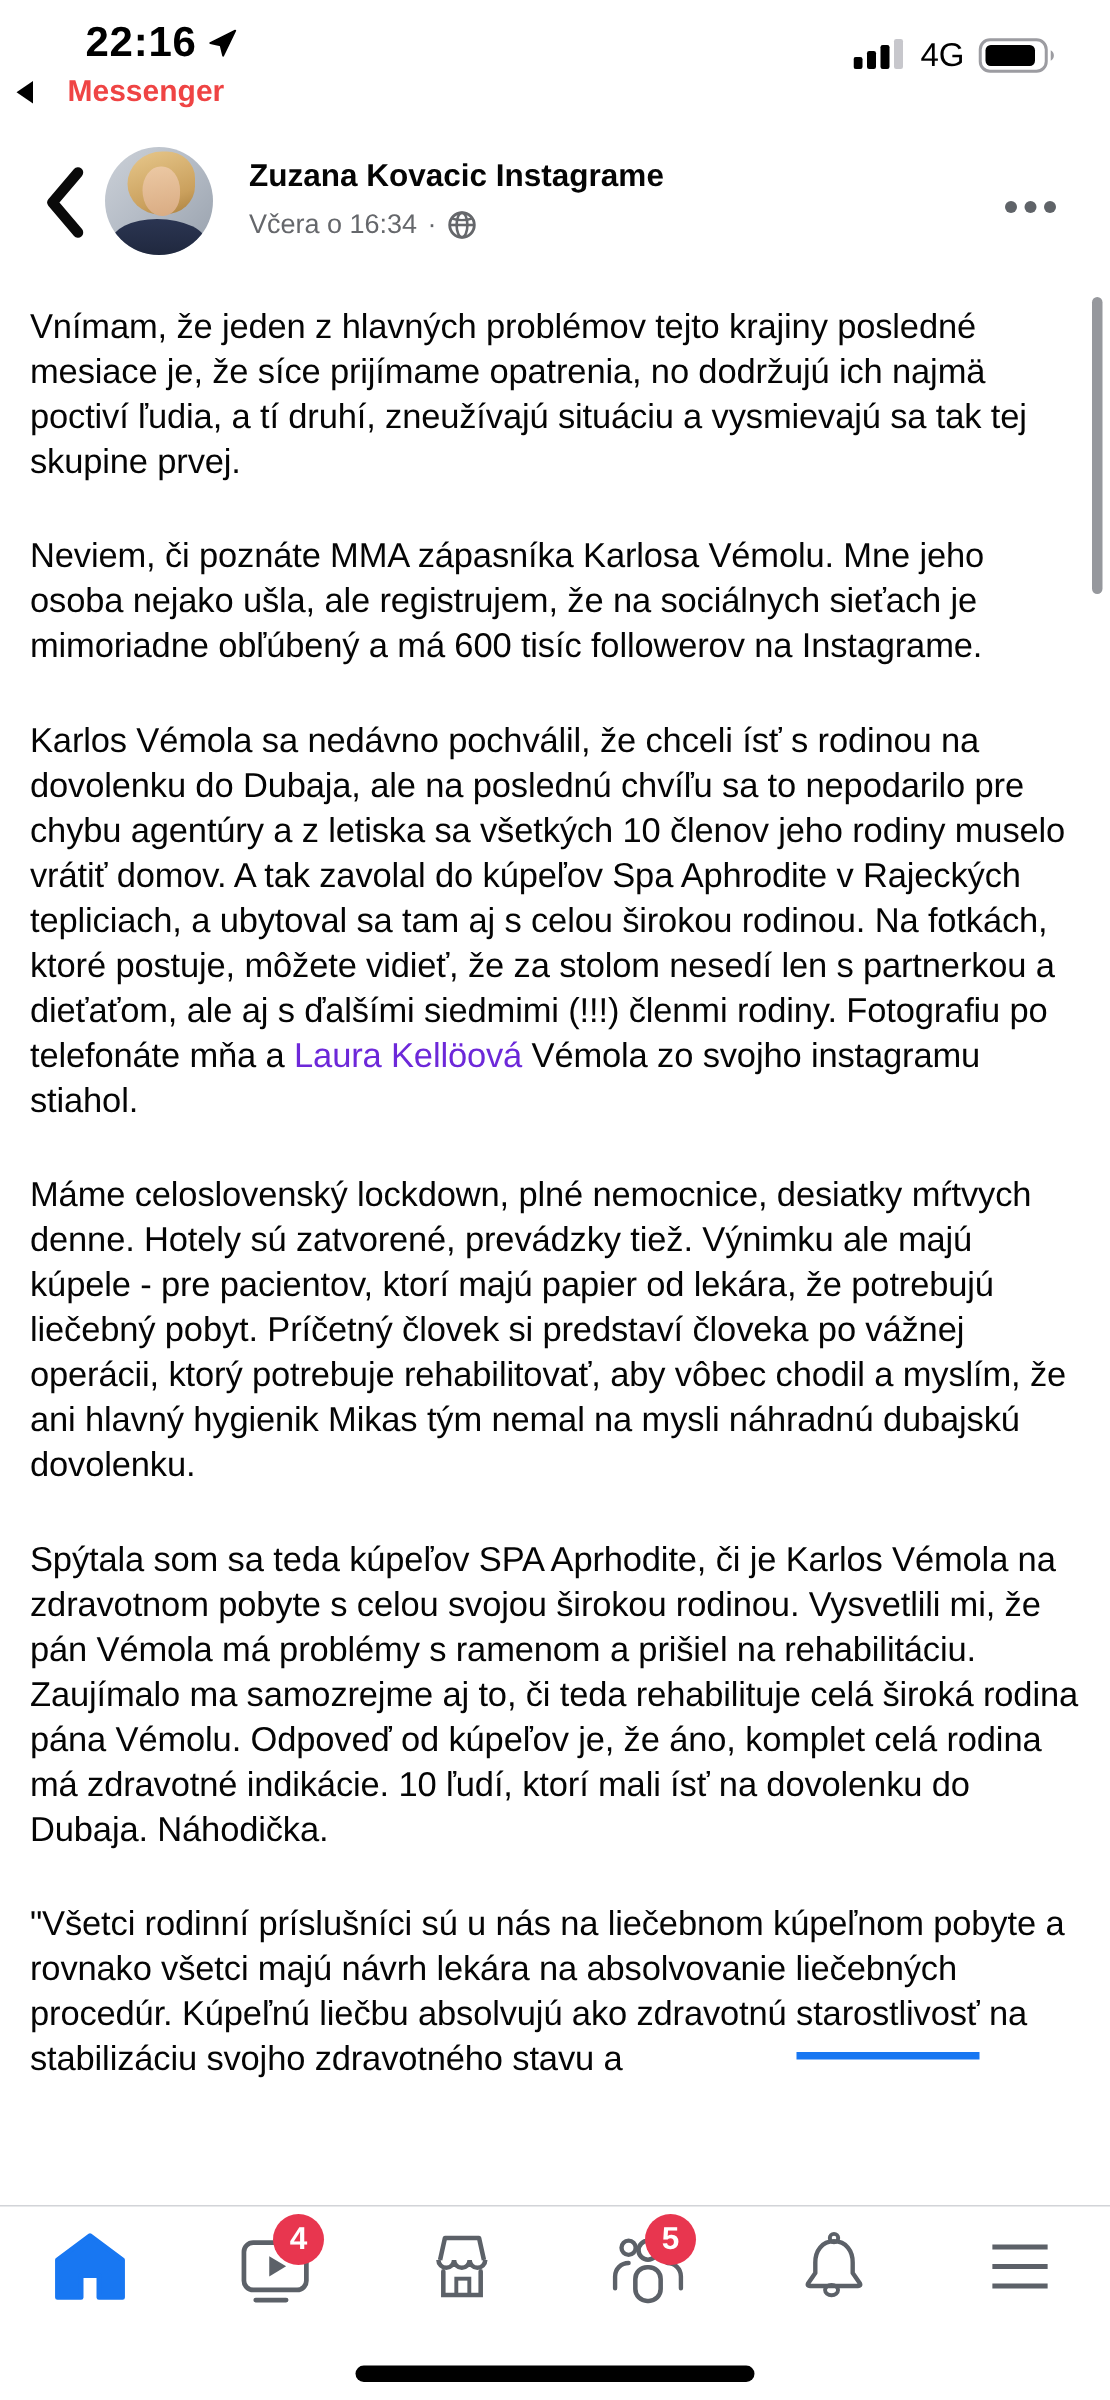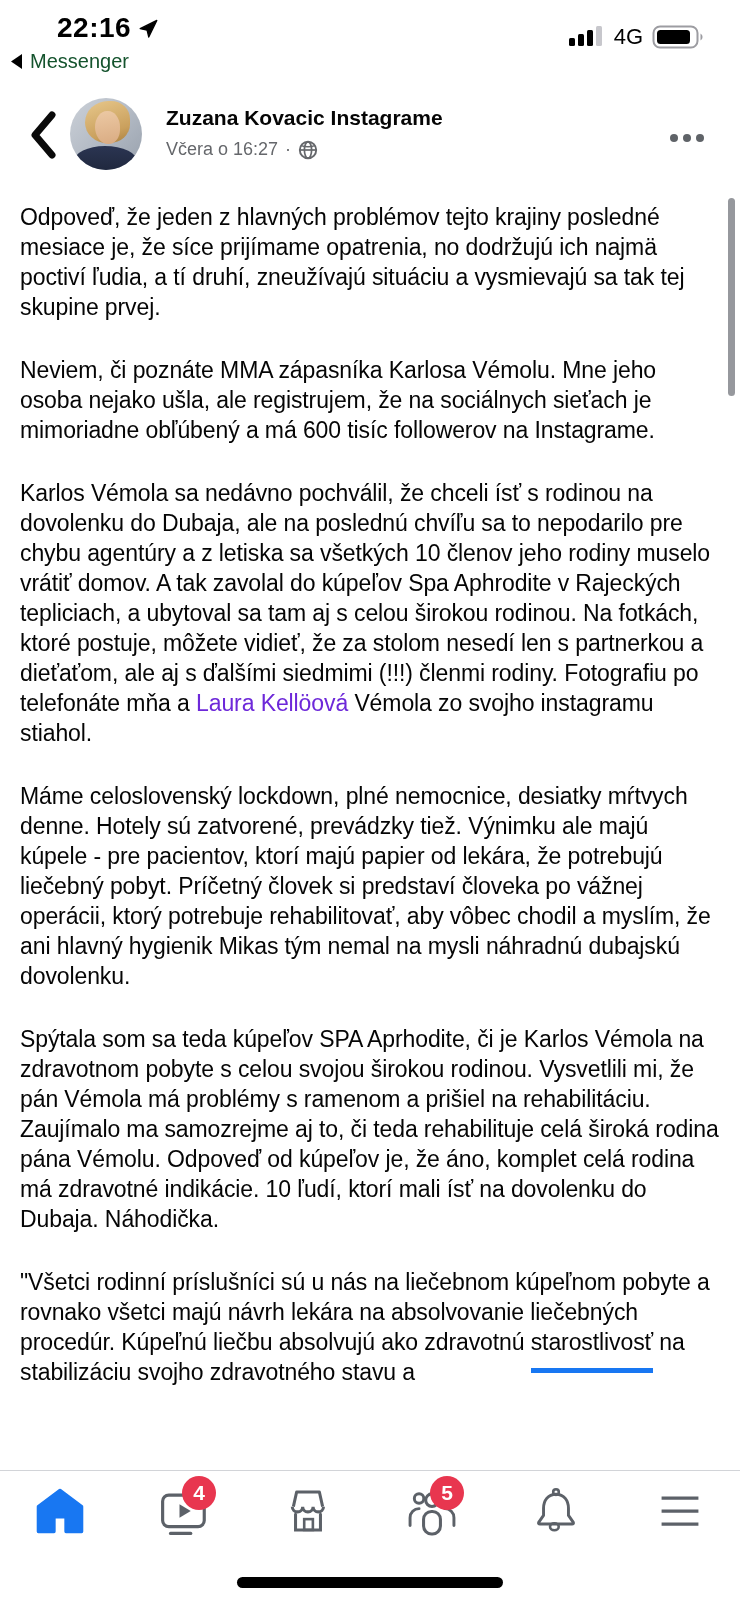--- a/index.html
+++ b/index.html
@@ -1,21 +1,21 @@
 <!DOCTYPE html>
 <html><head>
 <meta charset="utf-8">
 <style>
   html,body{margin:0;padding:0;}
   body{width:740px;height:1600px;background:#fff;font-family:"Liberation Sans","DejaVu Sans",sans-serif;}
   .screen{position:relative;width:740px;height:1600px;background:#fff;overflow:hidden;}
 
   
   .time{position:absolute;left:57px;top:12px;font-size:28px;font-weight:700;color:#000;letter-spacing:.5px;display:flex;align-items:center;gap:7px;}
-  .back-app{position:absolute;left:10px;top:50px;font-size:20px;color:#14532d;display:flex;align-items:center;gap:7px;}
+  .back-app{position:absolute;left:10px;top:50px;font-size:20px;color:#ef4444;display:flex;align-items:center;gap:22px;font-weight:bold;}
   .status-right{position:absolute;right:34px;top:24px;display:flex;align-items:flex-start;gap:9px;}
   .net-label{font-size:22px;color:#000;}
 
   
   .hdr-back{position:absolute;left:28px;top:110px;width:30px;height:50px;}
   .avatar{position:absolute;left:70px;top:98px;width:72px;height:72px;border-radius:50%;overflow:hidden;background:linear-gradient(135deg,#ccd1d8 0%,#b6bdc7 45%,#97a0ac 100%);}
   .avatar .hair{position:absolute;left:15px;top:3px;width:45px;height:42px;border-radius:55% 45% 48% 52%;background:linear-gradient(160deg,#e3c285 10%,#caa05d 70%,#a97f3e 100%);}
   .avatar .face{position:absolute;left:25px;top:13px;width:25px;height:33px;border-radius:50% 50% 46% 54%;background:linear-gradient(170deg,#ecc9a4,#d9ab82);}
   .avatar .body{position:absolute;left:4px;bottom:-8px;width:64px;height:32px;border-radius:48% 52% 0 0;background:linear-gradient(180deg,#2b3552,#1c2438);}
   .author{position:absolute;left:166px;top:106px;font-size:21px;font-weight:700;color:#050505;}
@@ -75,37 +75,37 @@
     </svg>
 
   <div class="avatar">
     <div class="hair"></div>
     <div class="face"></div>
     <div class="body"></div>
   </div>
 
   <div class="author">Zuzana Kovacic Instagrame</div>
   <div class="meta">
-    <span>Včera o 16:27</span>
+    <span>Včera o 16:34</span>
     <span>·</span>
     <svg width="20" height="20" viewBox="0 0 20 20">
       <circle cx="10" cy="10" r="8.2" fill="none" stroke="#65676B" stroke-width="1.9"></circle>
       <ellipse cx="10" cy="10" rx="3.6" ry="8.2" fill="none" stroke="#65676B" stroke-width="1.7"></ellipse>
       <line x1="1.8" y1="10" x2="18.2" y2="10" stroke="#65676B" stroke-width="1.7"></line>
       <path d="M3 5.6 Q10 8 17 5.6" fill="none" stroke="#65676B" stroke-width="1.5"></path>
     </svg>
   </div>
   <div class="more-dots">
       <i></i>
       <i></i>
       <i></i>
     </div>
 
   <div class="post-body">
-    <p>Odpoveď, že jeden z hlavných problémov tejto krajiny posledné mesiace je, že síce prijímame opatrenia, no dodržujú ich najmä poctiví ľudia, a tí druhí, zneužívajú situáciu a vysmievajú sa tak tej skupine prvej.</p>
+    <p>Vnímam, že jeden z hlavných problémov tejto krajiny posledné mesiace je, že síce prijímame opatrenia, no dodržujú ich najmä poctiví ľudia, a tí druhí, zneužívajú situáciu a vysmievajú sa tak tej skupine prvej.</p>
     <p>Neviem, či poznáte MMA zápasníka Karlosa Vémolu. Mne jeho osoba nejako ušla, ale registrujem, že na sociálnych sieťach je mimoriadne obľúbený a má 600 tisíc followerov na Instagrame.</p>
     <p><span>Karlos Vémola sa nedávno pochválil, že chceli ísť s rodinou na dovolenku do Dubaja, ale na poslednú chvíľu sa to nepodarilo pre chybu agentúry a z letiska sa všetkých 10 členov jeho rodiny muselo vrátiť domov. A tak zavolal do kúpeľov Spa Aphrodite v Rajeckých tepliciach, a ubytoval sa tam aj s celou širokou rodinou. Na fotkách, ktoré postuje, môžete vidieť, že za stolom nesedí len s partnerkou a dieťaťom, ale aj s ďalšími siedmimi (!!!) členmi rodiny. Fotografiu po telefonáte mňa a </span><a class="post-link">Laura Kellöová</a><span> Vémola zo svojho instagramu stiahol.</span></p>
     <p>Máme celoslovenský lockdown, plné nemocnice, desiatky mŕtvych denne. Hotely sú zatvorené, prevádzky tiež. Výnimku ale majú kúpele - pre pacientov, ktorí majú papier od lekára, že potrebujú liečebný pobyt. Príčetný človek si predstaví človeka po vážnej operácii, ktorý potrebuje rehabilitovať, aby vôbec chodil a myslím, že ani hlavný hygienik Mikas tým nemal na mysli náhradnú dubajskú dovolenku.</p>
     <p>Spýtala som sa teda kúpeľov SPA Aprhodite, či je Karlos Vémola na zdravotnom pobyte s celou svojou širokou rodinou. Vysvetlili mi, že pán Vémola má problémy s ramenom a prišiel na rehabilitáciu. Zaujímalo ma samozrejme aj to, či teda rehabilituje celá široká rodina pána Vémolu. Odpoveď od kúpeľov je, že áno, komplet celá rodina má zdravotné indikácie. 10 ľudí, ktorí mali ísť na dovolenku do Dubaja. Náhodička.</p>
     <p><span>"Všetci rodinní príslušníci sú u nás na liečebnom kúpeľnom pobyte a rovnako všetci majú návrh lekára na absolvovanie liečebných procedúr. Kúpeľnú liečbu absolvujú ako zdravotnú </span><span class="marked">starostlivosť</span><span> na stabilizáciu svojho zdravotného stavu a</span></p>
   </div>
 
   <div class="scroll-thumb"></div>
 
   <nav class="tabbar">

